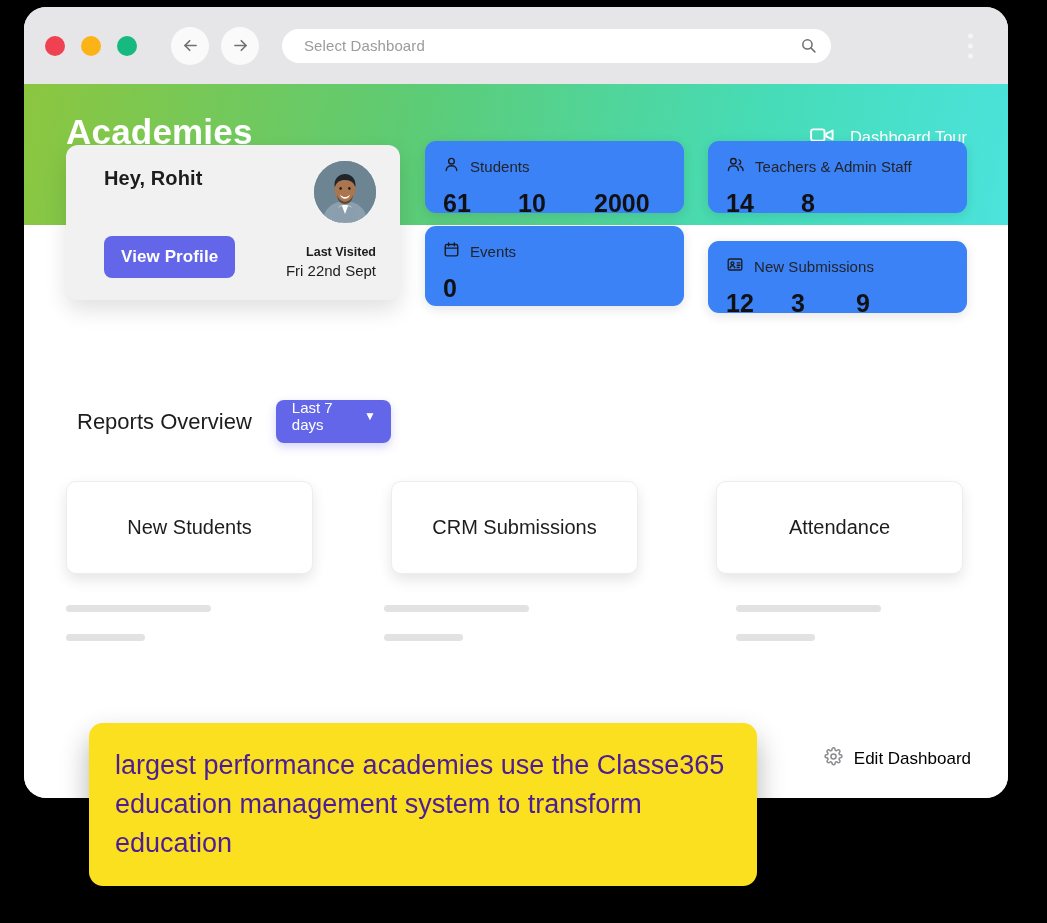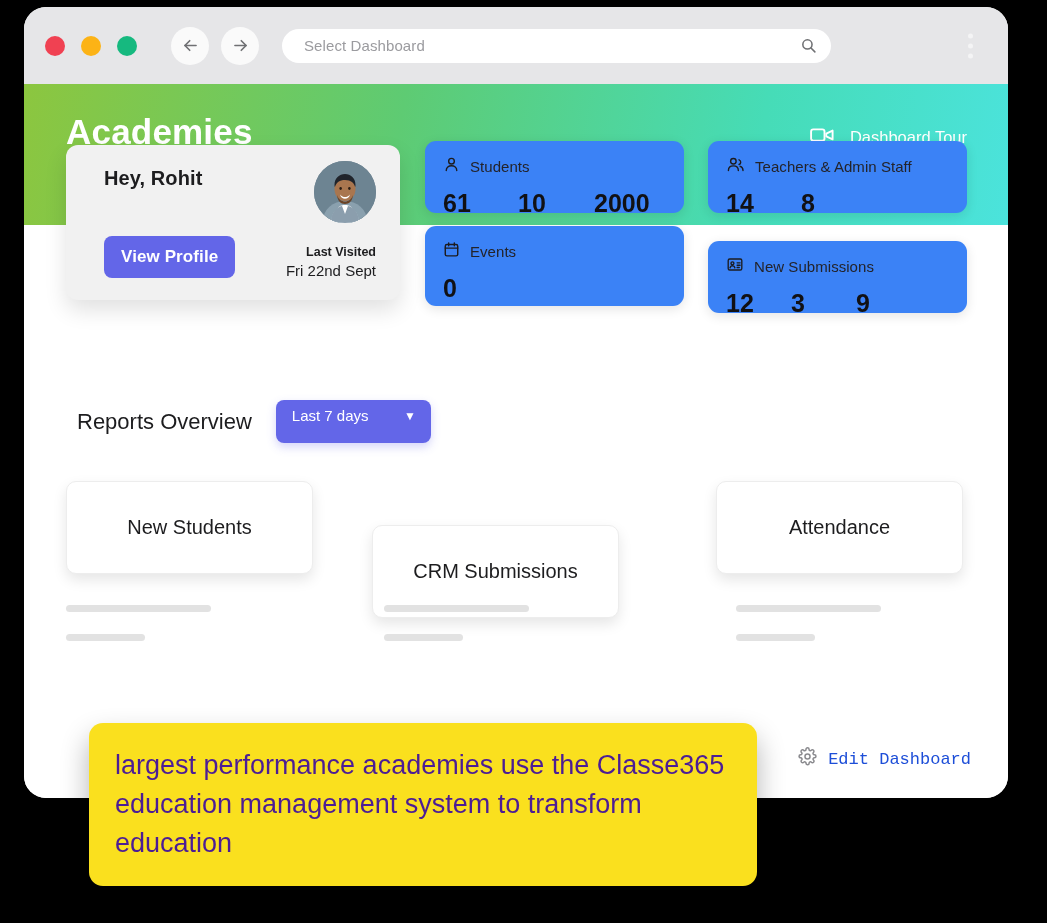--- a/index.html
+++ b/index.html
@@ -194,21 +194,21 @@
     gap: 24px;
   }
   .reports-title { font-size: 22px; color: #1d1d1f; margin-left: 11px; }
   .range-select {
     background: #6366e8;
     color: #ffffff;
     border: none;
     border-radius: 8px;
     font-size: 15px;
     font-family: "Liberation Sans", sans-serif;
-    width: 155px;
+    width: 115px;
     height: 43px;
     display: flex;
     align-items: center;
     justify-content: space-between;
     padding: 0 15px 12px 16px;
     cursor: pointer;
     box-shadow: 0 4px 10px rgba(99,102,232,0.28);
   }
   .caret { font-size: 12px; line-height: 1; }
 
@@ -221,43 +221,42 @@
     border: 1px solid #ededed;
     border-radius: 10px;
     box-shadow: 0 6px 14px rgba(0,0,0,0.10);
     display: flex;
     align-items: center;
     justify-content: center;
     font-size: 20px;
     color: #1d1d1f;
   }
   .rcard:nth-child(1) { left: 0; }
-  .rcard:nth-child(2) { left: 306px; margin-top: 44px; }
+  .rcard:nth-child(2) { left: 325px; }
   .rcard:nth-child(3) { left: 650px; }
 
   .skeletons { position: absolute; left: 42px; top: 380px; width: 900px; }
   .skgroup { position: absolute; }
   .skgroup:nth-child(1) { left: 42px; }
   .skgroup:nth-child(2) { left: 367px; }
   .skgroup:nth-child(3) { left: 717px; }
   .skbar { background: #e2e2e2; border-radius: 4px; height: 7px; }
   .skbar.long { width: 145px; }
   .skbar.short { width: 79px; margin-top: 22px; }
 
   .edit-dash {
     position: absolute;
     right: 37px;
     bottom: 27px;
     display: flex;
     align-items: center;
     gap: 11px;
-    color: #1d4ed8;
+    color: #000000;
     font-size: 17px;
     cursor: pointer;
-    font-family: Liberation Mono, monospace;
   }
 
   
   .callout {
     position: absolute;
     left: 89px;
     top: 723px;
     width: 668px;
     height: 163px;
     background: #fae01e;

